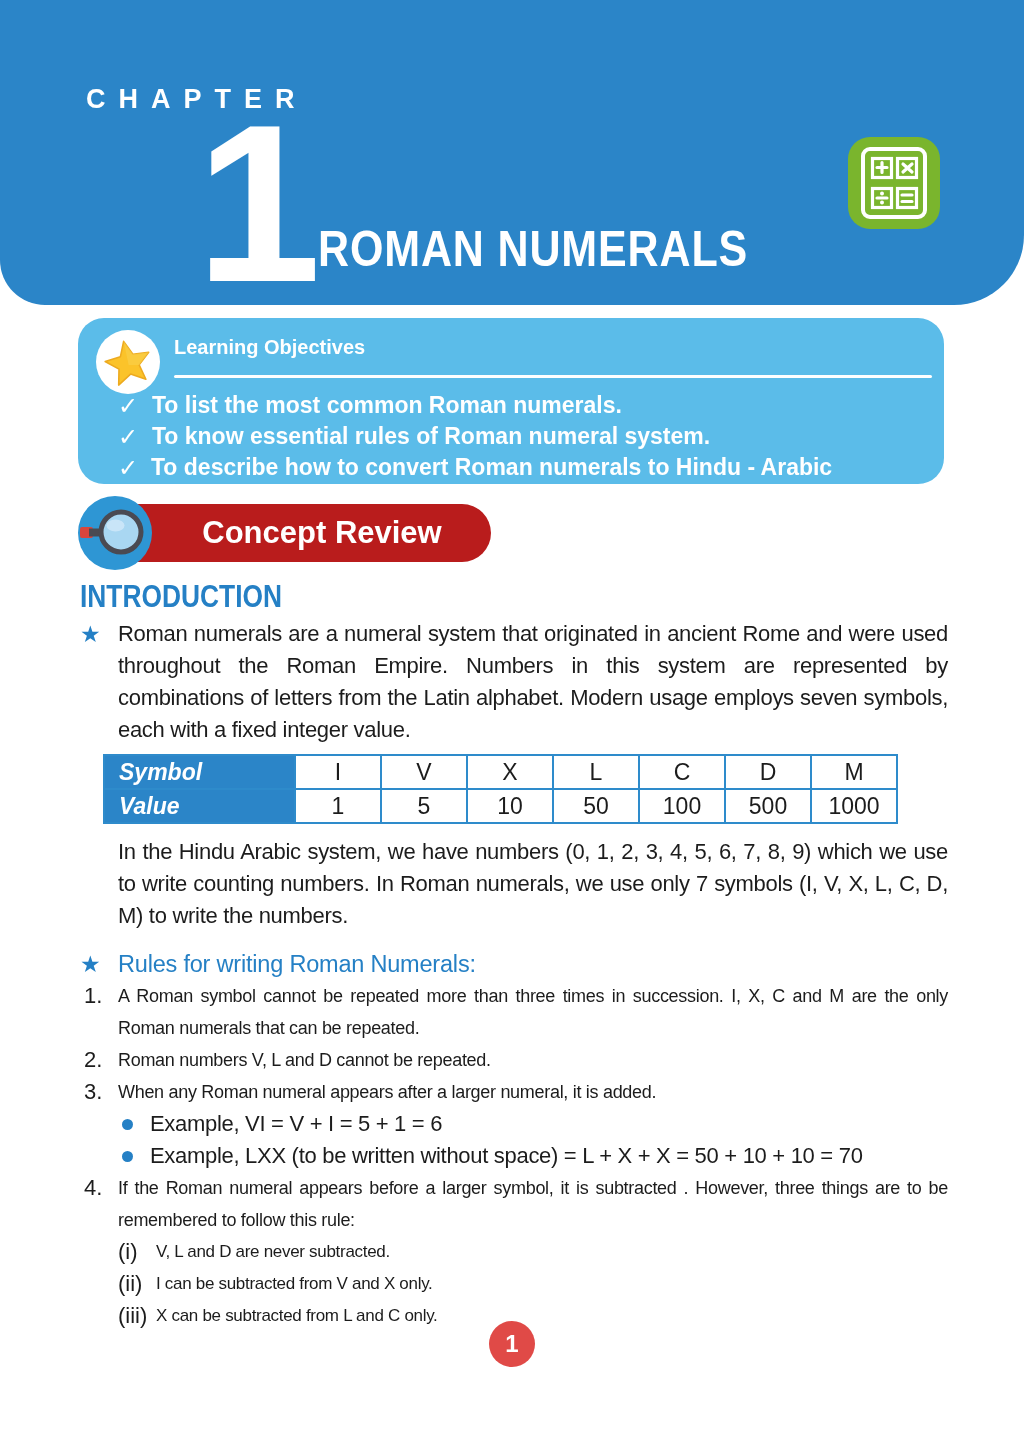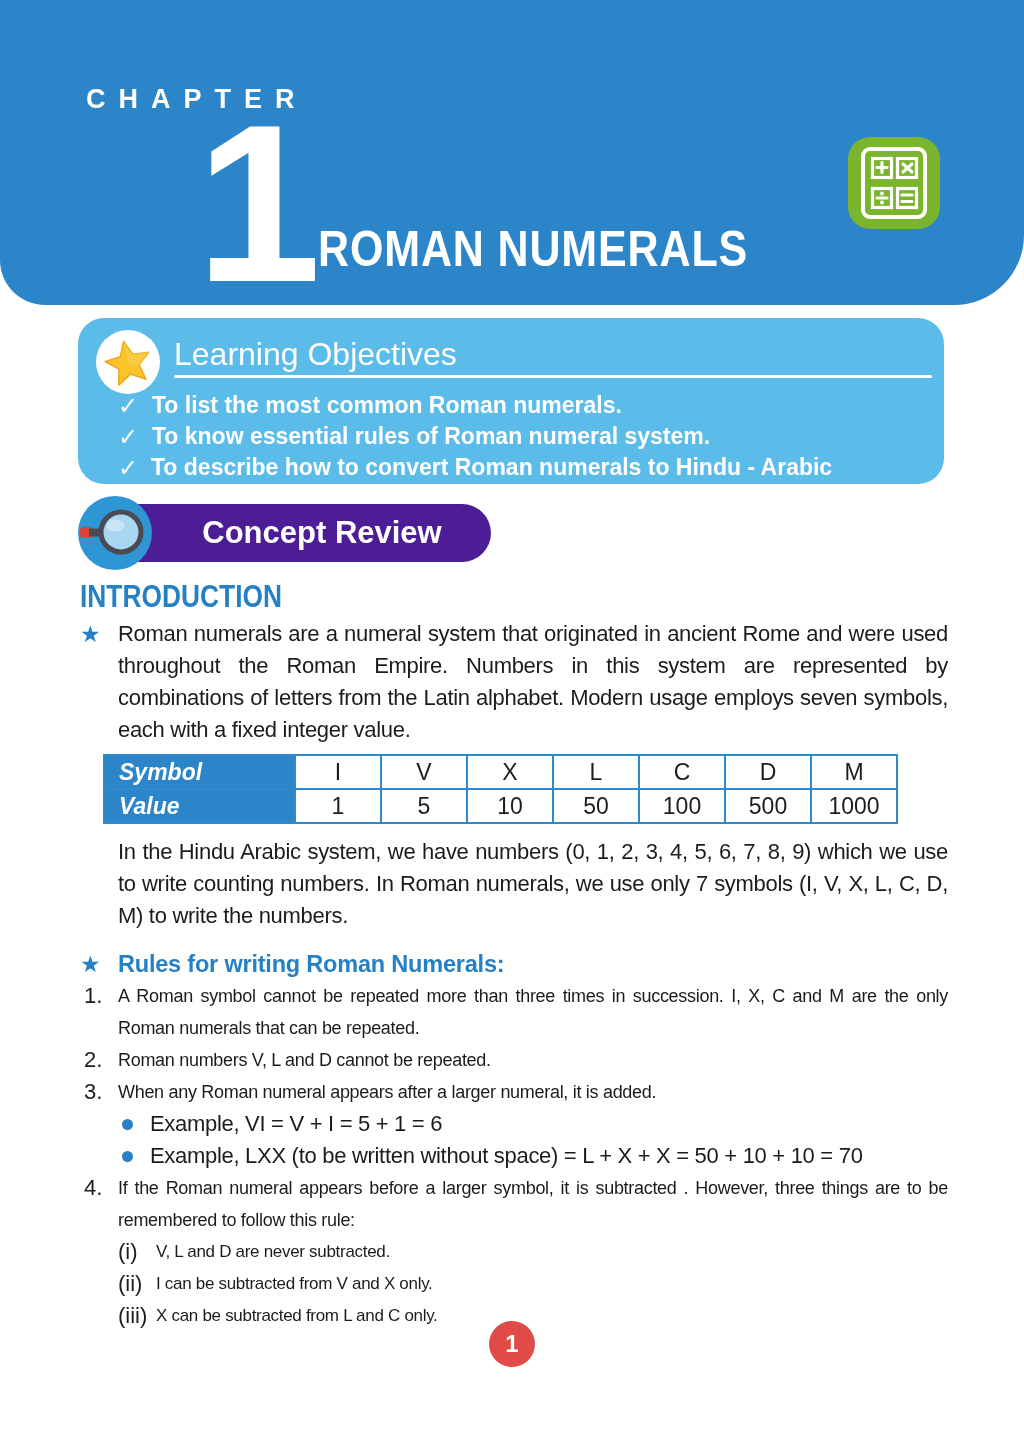--- a/index.html
+++ b/index.html
@@ -48,36 +48,36 @@
     border-radius: 26px;
     color: #fff;
   }
   .obj-star-circle {
     position: absolute; left: 18px; top: 12px;
     width: 64px; height: 64px; background: #fff; border-radius: 50%;
     display: flex; align-items: center; justify-content: center;
   }
   .obj-title {
     position: absolute; left: 96px; top: 18px;
-    font-size: 32px; font-weight: normal;
+    font-size: 20px; font-weight: bold;
   }
   .obj-rule {
     position: absolute; left: 96px; right: 12px; top: 57px;
     height: 3px; background: #fff; border-radius: 2px;
   }
   .obj-list { position: absolute; left: 40px; top: 72px; right: 20px; }
   .obj-item { display: flex; line-height: 31px; font-size: 23px; font-weight: bold; }
   .obj-check { width: 34px; font-size: 24px; font-weight: bold; }
 
   
   .concept-row { position: relative; margin-top: 12px; height: 76px; }
   .concept-pill {
     position: absolute; left: 95px; top: 8px;
     width: 396px; height: 58px;
-    background: #4c1d95; border-radius: 29px;
+    background: #b91c1c; border-radius: 29px;
     color: #fff; font-size: 31px; font-weight: bold;
     display: flex; align-items: center; justify-content: center;
     padding-left: 58px; box-sizing: border-box;
   }
   .concept-badge { position: absolute; left: 78px; top: 0; width: 74px; height: 74px; }
 
   
   .intro-heading {
     margin: 8px 0 4px 80px;
     color: #2580c5; font-size: 31px; font-weight: bold; letter-spacing: 0;
@@ -107,21 +107,21 @@
     height: 32px; width: 84px;
     text-align: center; font-size: 23px; padding: 0;
   }
   .symbol-table td.rowhead {
     width: 175px; background: #2b85c8; color: #fff;
     font-weight: bold; text-align: left; padding-left: 14px; font-style: italic;
   }
 
   
   .rules-heading-row { display: flex; margin: 0 76px 0 80px; }
-  .rules-heading { flex: 1; color: #2580c5; font-size: 23.5px; font-weight: bold; line-height: 32px; letter-spacing: -0.2px; }
+  .rules-heading { flex: 1; color: #2580c5; font-size: 23.5px; font-weight: normal; line-height: 32px; letter-spacing: -0.2px; }
   .rule { display: flex; margin: 0 76px 0 84px; }
   .rule-num { width: 34px; flex: none; font-size: 22px; line-height: 32px; }
   .rule-text { flex: 1; font-size: 18px; line-height: 32px; letter-spacing: -0.3px; text-align: justify; }
   .example-row { display: flex; margin: 0 76px 0 122px; }
   .bullet-dot { width: 11px; height: 11px; flex: none; border-radius: 50%; background: #2580c5; margin: 11px 17px 0 0; }
   .example-text { flex: 1; font-size: 22px; line-height: 32px; letter-spacing: -0.3px; }
   .subitem { display: flex; margin: 0 76px 0 118px; }
   .sub-label { width: 38px; flex: none; font-size: 22px; line-height: 32px; }
   .sub-text { flex: 1; font-size: 17px; line-height: 32px; letter-spacing: -0.3px; }
 

